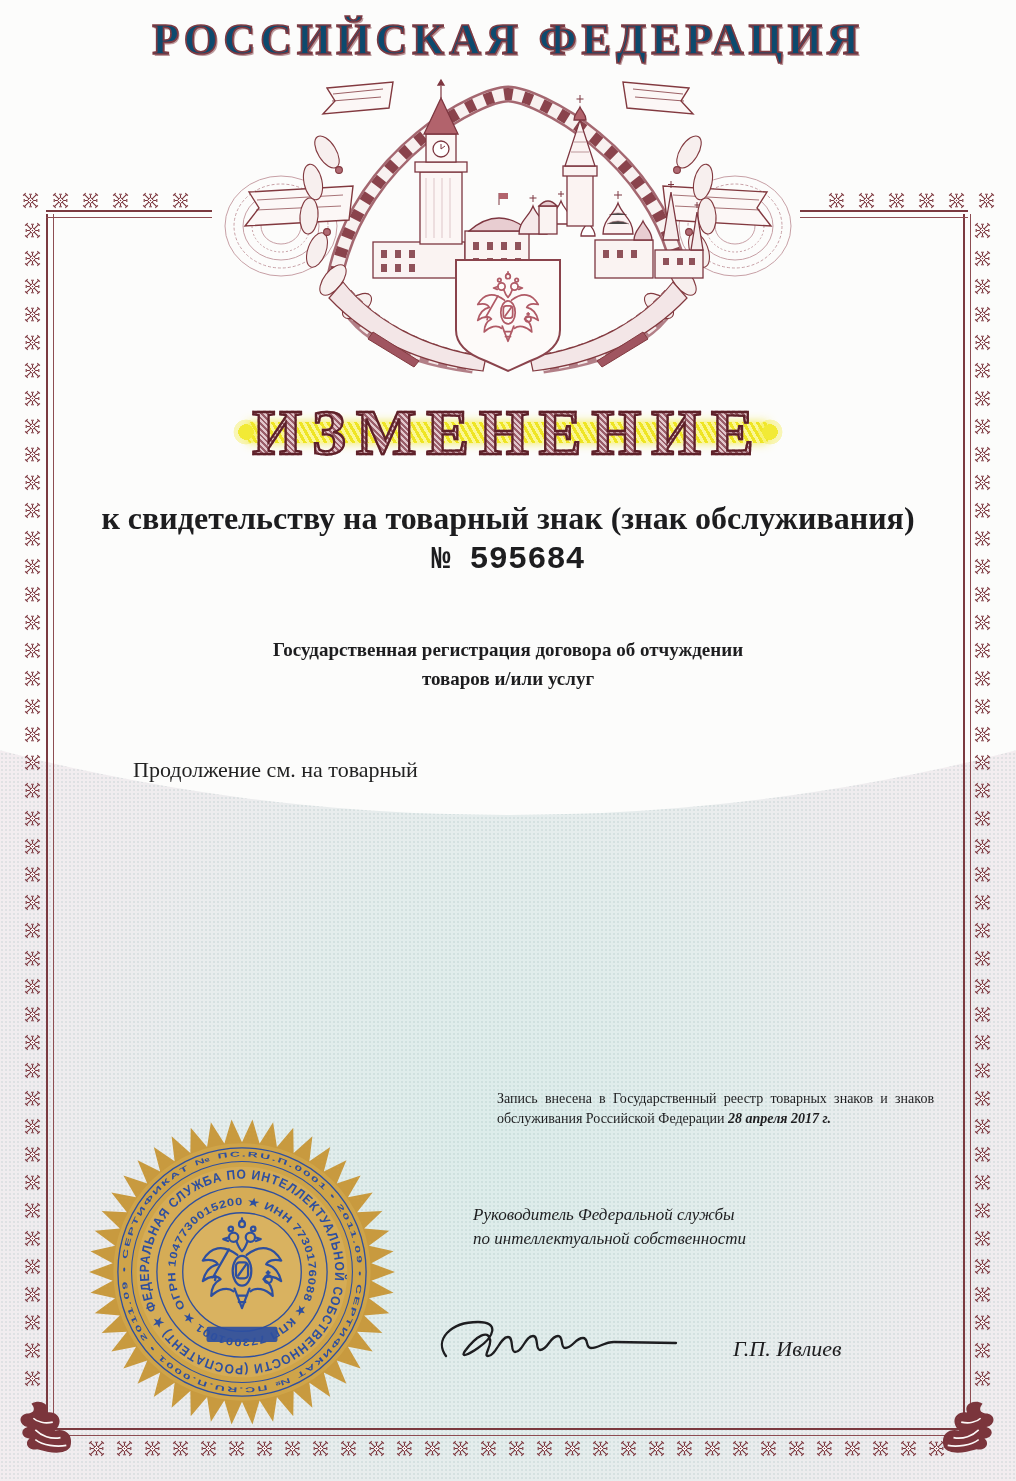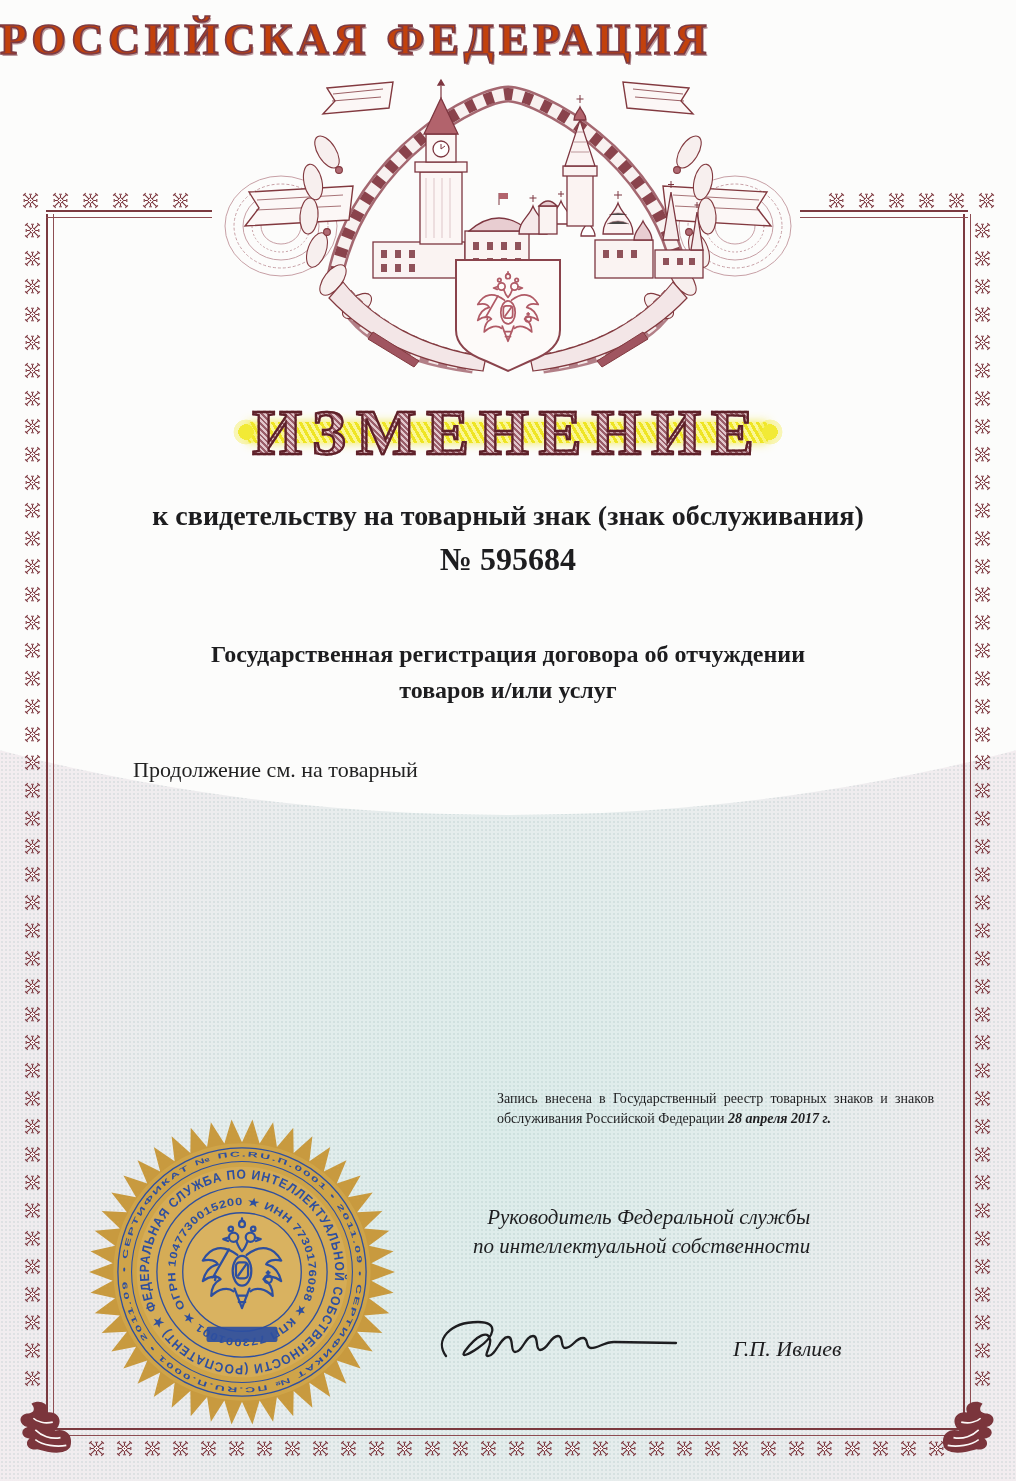--- a/index.html
+++ b/index.html
@@ -13,49 +13,49 @@
         background-image:radial-gradient(rgba(120,160,158,.28) 1px,transparent 1.4px);
         background-size:4px 4px;}
   .arc{position:absolute;left:-892px;top:-1085px;width:2800px;height:1900px;border-radius:50%;
         background:#fcfcfb;}
   
   .orn{position:absolute;width:17px;height:17px;color:#7b353c;}
   .vline{position:absolute;width:5px;border-left:2px solid #7b3a40;border-right:1px solid #8d4d52;}
   .hline{position:absolute;height:5px;border-top:2px solid #7b3a40;border-bottom:1px solid #8d4d52;}
   .corner{position:absolute;width:62px;height:56px;color:#7b353c;}
   
-  .country{position:absolute;top:14px;left:0;width:100%;text-align:left;
-        font-size:44px;font-weight:bold;letter-spacing:5px;color:#c2410c;
+  .country{position:absolute;top:14px;left:0;width:100%;text-align:center;
+        font-size:44px;font-weight:bold;letter-spacing:5px;color:#0c4a6e;
         -webkit-text-stroke:1.7px #7d3a42;text-shadow:1.6px 1.6px 0 rgba(125,58,66,.5);}
   .emblem{position:absolute;left:223px;top:74px;width:570px;height:312px;}
   
   .band{position:absolute;left:248px;top:422px;width:520px;height:21px;border-radius:3px;
         background-image:repeating-linear-gradient(60deg,rgba(238,228,30,.95) 0 3px,rgba(251,247,150,.95) 3px 6px),
                          repeating-linear-gradient(-60deg,rgba(238,228,30,.6) 0 3px,rgba(251,247,150,.6) 3px 6px);
         box-shadow:0 0 10px rgba(240,230,45,.8);}
   .band::before,.band::after{content:"";position:absolute;top:-6px;width:32px;height:32px;border-radius:50%;
         background:radial-gradient(circle,#f2ea35 0 34%,rgba(242,234,53,.35) 35% 54%,transparent 56%);}
   .band::before{left:-18px;} .band::after{right:-18px;}
   .big-title{position:absolute;top:396px;left:0;width:100%;text-align:center;
         font-size:64px;font-weight:bold;letter-spacing:10px;
         background:repeating-linear-gradient(45deg,#9a5e6a 0 2px,#e2c6cb 2px 4px);
         -webkit-background-clip:text;background-clip:text;color:transparent;
         -webkit-text-stroke:2.3px #5e2129;}
   
   .subtitle{position:absolute;top:500px;left:0;width:100%;text-align:center;
-        font-size:28px;font-weight:bold;color:#1d1d1f;}
+        font-size:32px;font-weight:bold;color:#1d1d1f;}
   .cert-no{position:absolute;top:541px;left:0;width:100%;text-align:center;
-        font-size:32px;font-weight:bold;color:#1d1d1f;}
+        font-size:32px;font-weight:bold;color:#1d1d1f;font-family:Liberation Mono, monospace;}
   .body-lines{position:absolute;top:636px;left:0;width:100%;text-align:center;
-        font-size:24px;font-weight:bold;color:#1d1d1f;line-height:1.5;}
+        font-size:19px;font-weight:bold;color:#1d1d1f;line-height:1.5;}
   .contin{position:absolute;top:757px;left:133px;font-size:22px;color:#222;}
   .registry{position:absolute;left:497px;top:1089px;width:437px;font-size:14px;color:#1d1d1f;
         line-height:1.42;text-align:justify;margin:0;}
   .registry .date{font-weight:bold;font-style:italic;}
-  .role{position:absolute;left:473px;top:1203px;font-size:21px;font-style:italic;color:#1d1d1f;line-height:1.4;text-align:right;}
+  .role{position:absolute;left:473px;top:1203px;font-size:17px;font-style:italic;color:#1d1d1f;line-height:1.4;}
   .sig{position:absolute;left:428px;top:1310px;width:300px;height:72px;}
   .name{position:absolute;left:733px;top:1336px;font-size:22px;font-style:italic;color:#1d1d1f;}
   .seal{position:absolute;left:88px;top:1118px;width:308px;height:308px;}
   .seal text{font-family:"Liberation Sans",sans-serif;font-weight:bold;fill:#2e4f9f;}
 </style>
 </head>
 <body>
 
 <svg width="0" height="0" style="position:absolute" aria-hidden="true">
   <defs>

